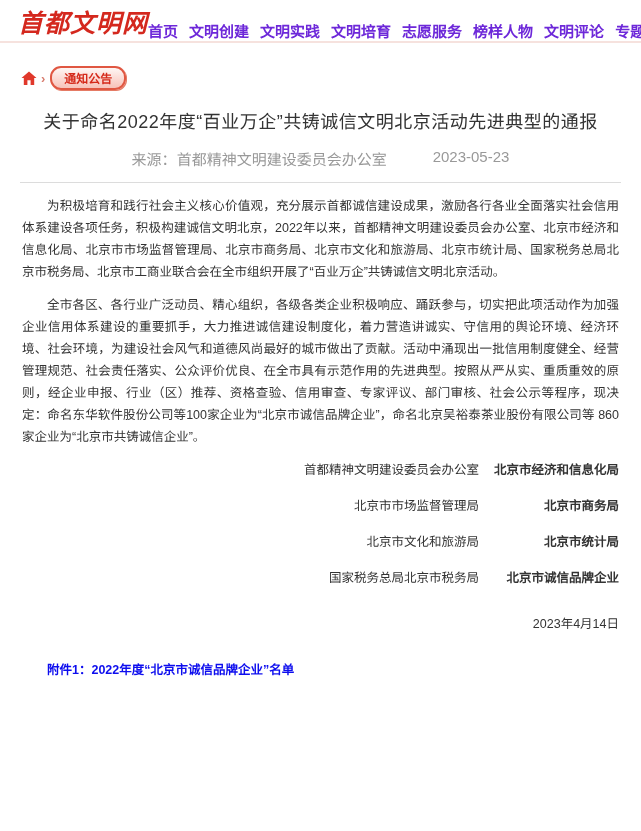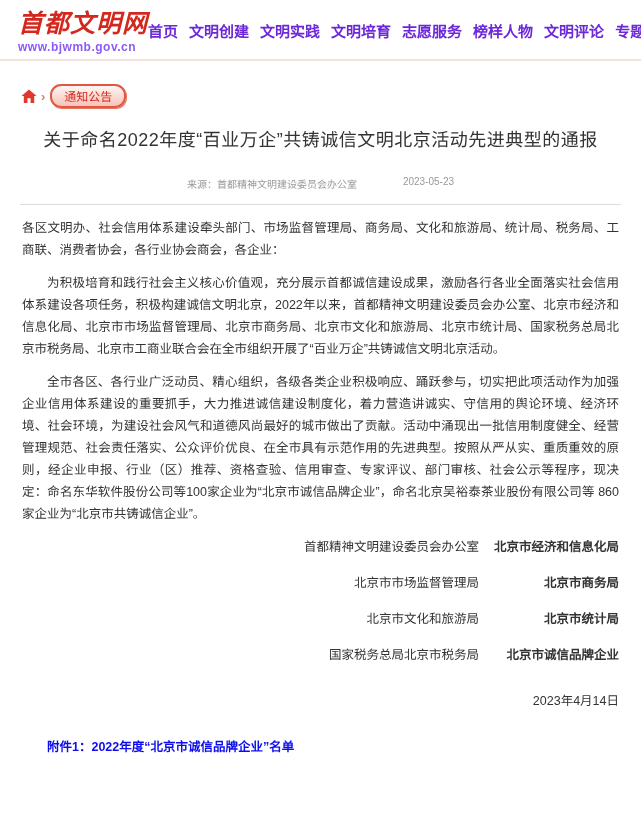--- a/index.html
+++ b/index.html
@@ -8,21 +8,21 @@
     width: 641px;
     height: 831px;
     overflow: hidden;
     font-family: "Liberation Sans", "DejaVu Sans", sans-serif;
     color: #333;
   }
   
   .site-header {
     display: flex;
     align-items: flex-start;
-    height: 61px;
+    height: 43px;
     padding: 9px 0 0 18px;
     border-bottom: 2px solid #f6e2de;
     white-space: nowrap;
     overflow: hidden;
   }
   .logo { width: 150px; cursor: pointer; }
   .logo-title {
     font-family: "DejaVu Serif", "Liberation Serif", serif;
     font-weight: bold;
     font-style: italic;
@@ -63,21 +63,21 @@
   .home-ic { width: 16px; height: 15px; display: inline-block; }
   .crumb-sep {
     color: #d87c6e;
     font-size: 13px;
     margin: 0 5px 0 4px;
     font-weight: bold;
   }
   .crumb-badge {
     display: inline-block;
     font-size: 12px;
-    font-weight: normal;
+    font-weight: bold;
     color: #d5291a;
     text-decoration: none;
     background: linear-gradient(180deg, #fef6f4 0%, #fbd9d3 55%, #f7c3ba 100%);
     border: 2px solid #e05742;
     border-radius: 11px;
     padding: 1px 12px 2px 12px;
     box-shadow: 1px 1px 0 #e57b65;
     cursor: pointer;
   }
   
@@ -87,22 +87,22 @@
     font-size: 18px;
     font-weight: 400;
     color: #333;
     letter-spacing: .5px;
     line-height: 26px;
   }
   .article-meta {
     display: flex;
     justify-content: center;
     gap: 46px;
-    margin-top: 23px;
-    font-size: 10px;
+    margin-top: 13px;
+    font-size: 15px;
     color: #999;
   }
   .rule {
     border: none;
     border-top: 1px solid #dcdcdc;
     margin: 13px 20px 0 20px;
   }
   .article-body {
     padding: 12px 22px 0 22px;
     font-size: 12.5px;
@@ -173,21 +173,20 @@
   <h1 class="article-title">关于命名2022年度“百业万企”共铸诚信文明北京活动先进典型的通报</h1>
 
   <div class="article-meta">
     <span><span>来源：</span><span>首都精神文明建设委员会办公室</span></span>
     <span>2023-05-23</span>
   </div>
 
   <hr class="rule">
 
   <div class="article-body">
-    <p>各区文明办、社会信用体系建设牵头部门、市场监督管理局、商务局、文化和旅游局、统计局、税务局、工商联、消费者协会，各行业协会商会，各企业：</p>
     <p class="ind">为积极培育和践行社会主义核心价值观，充分展示首都诚信建设成果，激励各行各业全面落实社会信用体系建设各项任务，积极构建诚信文明北京，2022年以来，首都精神文明建设委员会办公室、北京市经济和信息化局、北京市市场监督管理局、北京市商务局、北京市文化和旅游局、北京市统计局、国家税务总局北京市税务局、北京市工商业联合会在全市组织开展了“百业万企”共铸诚信文明北京活动。</p>
     <p class="ind">全市各区、各行业广泛动员、精心组织，各级各类企业积极响应、踊跃参与，切实把此项活动作为加强企业信用体系建设的重要抓手，大力推进诚信建设制度化，着力营造讲诚实、守信用的舆论环境、经济环境、社会环境，为建设社会风气和道德风尚最好的城市做出了贡献。活动中涌现出一批信用制度健全、经营管理规范、社会责任落实、公众评价优良、在全市具有示范作用的先进典型。按照从严从实、重质重效的原则，经企业申报、行业（区）推荐、资格查验、信用审查、专家评议、部门审核、社会公示等程序，现决定：命名东华软件股份公司等100家企业为“北京市诚信品牌企业”，命名北京吴裕泰茶业股份有限公司等 860家企业为“北京市共铸诚信企业”。</p>
 
     <div class="signature-block">
       <div class="sig-row">
         <span class="sig-left">首都精神文明建设委员会办公室</span>
         <span class="sig-right">北京市经济和信息化局</span>
       </div>
       <div class="sig-row">
         <span class="sig-left">北京市市场监督管理局</span>

